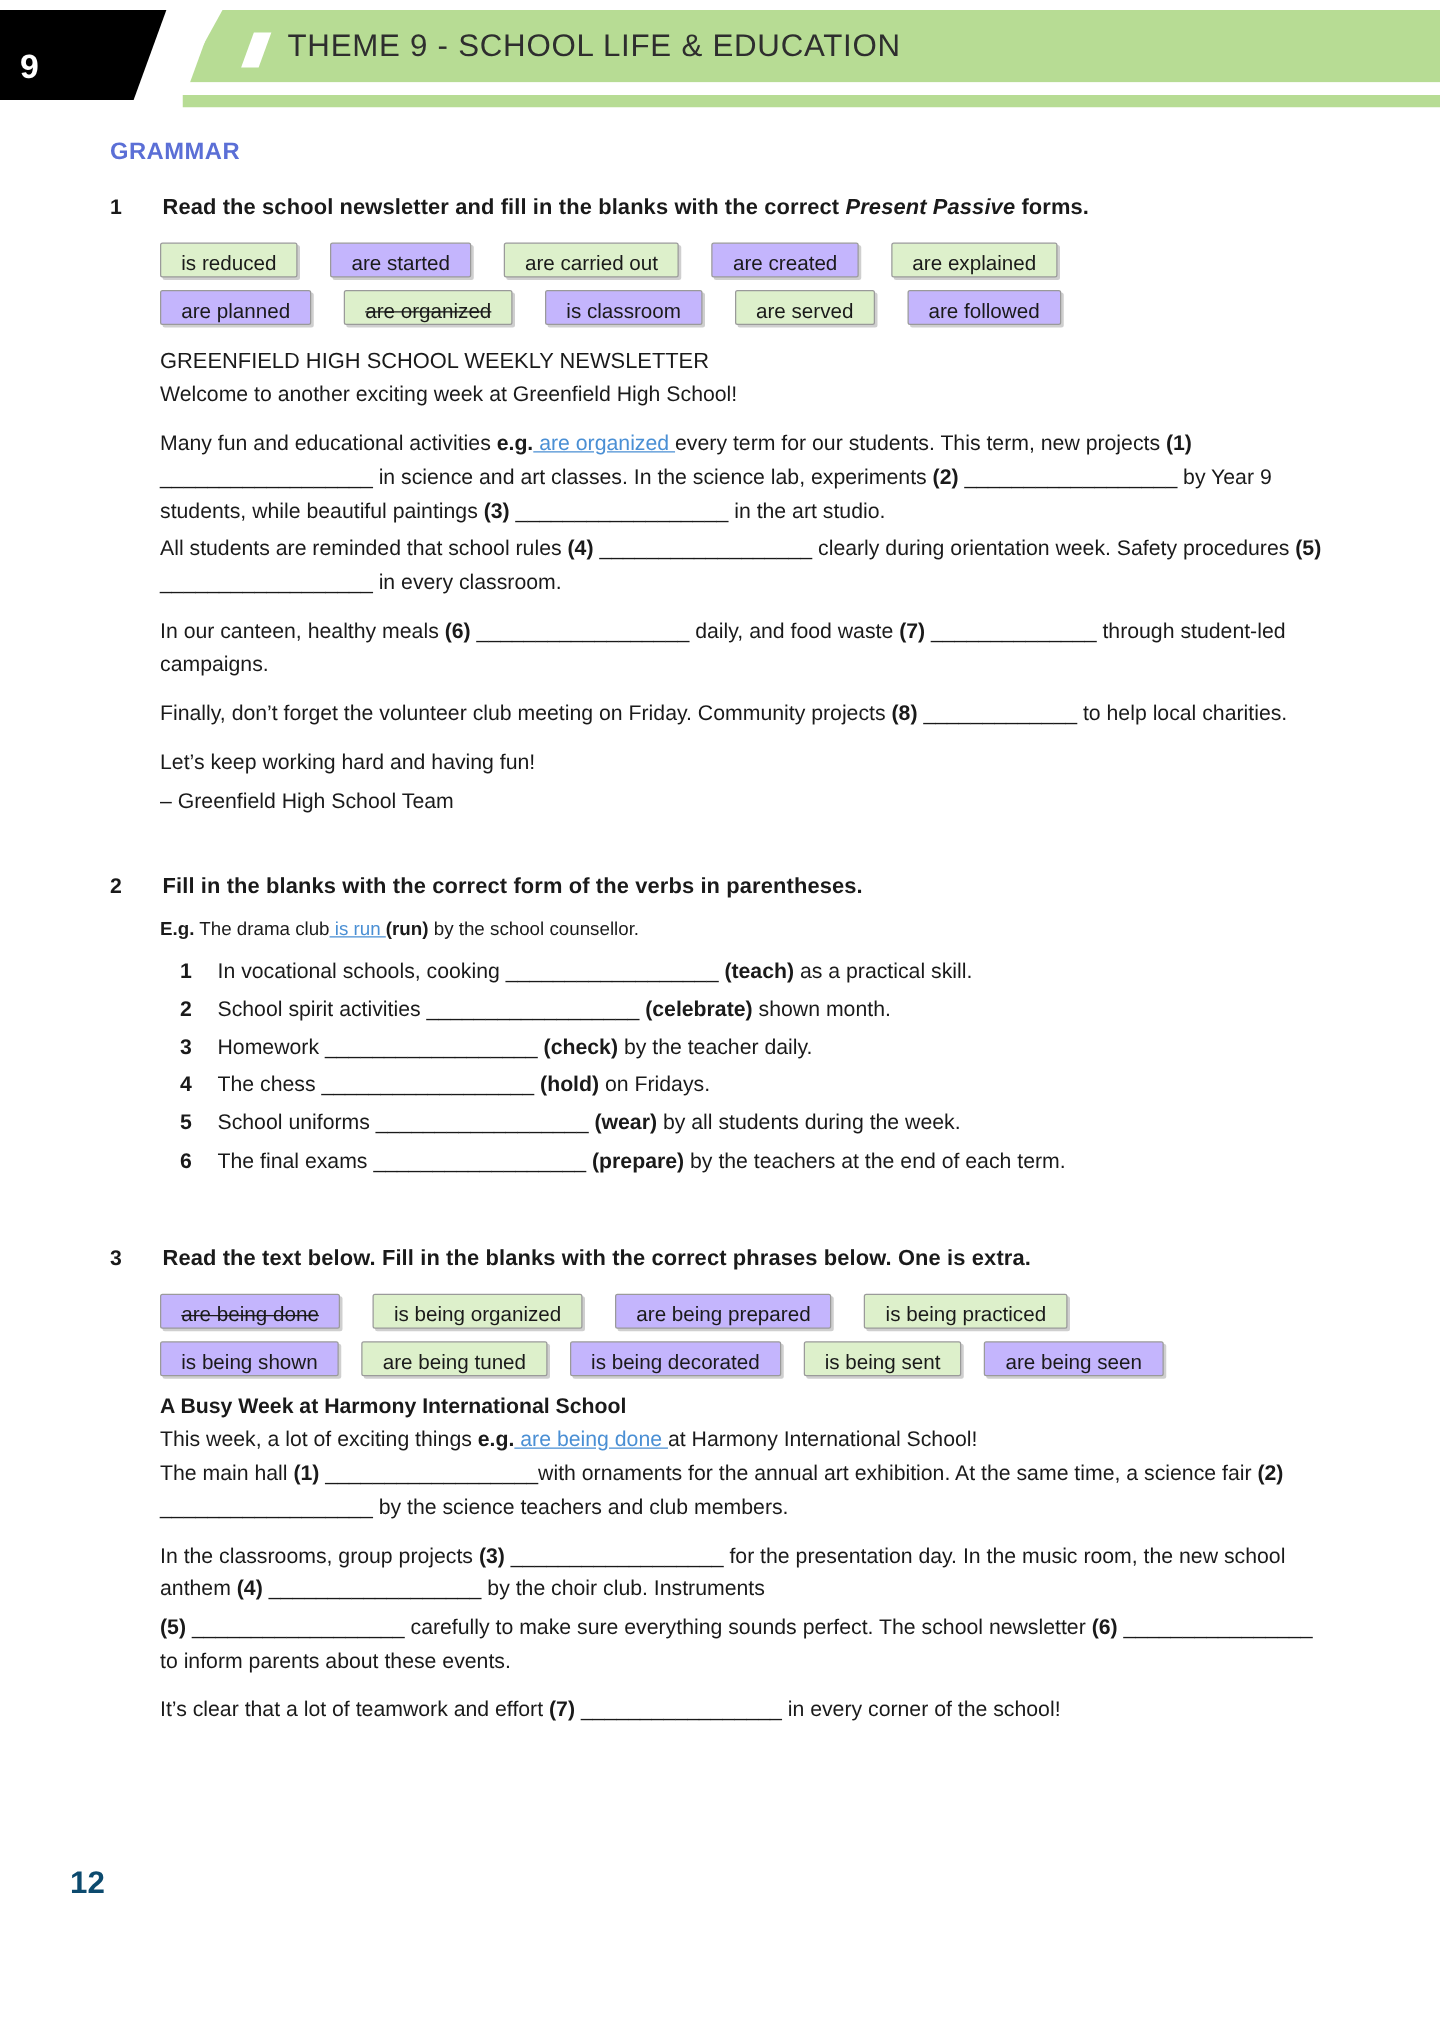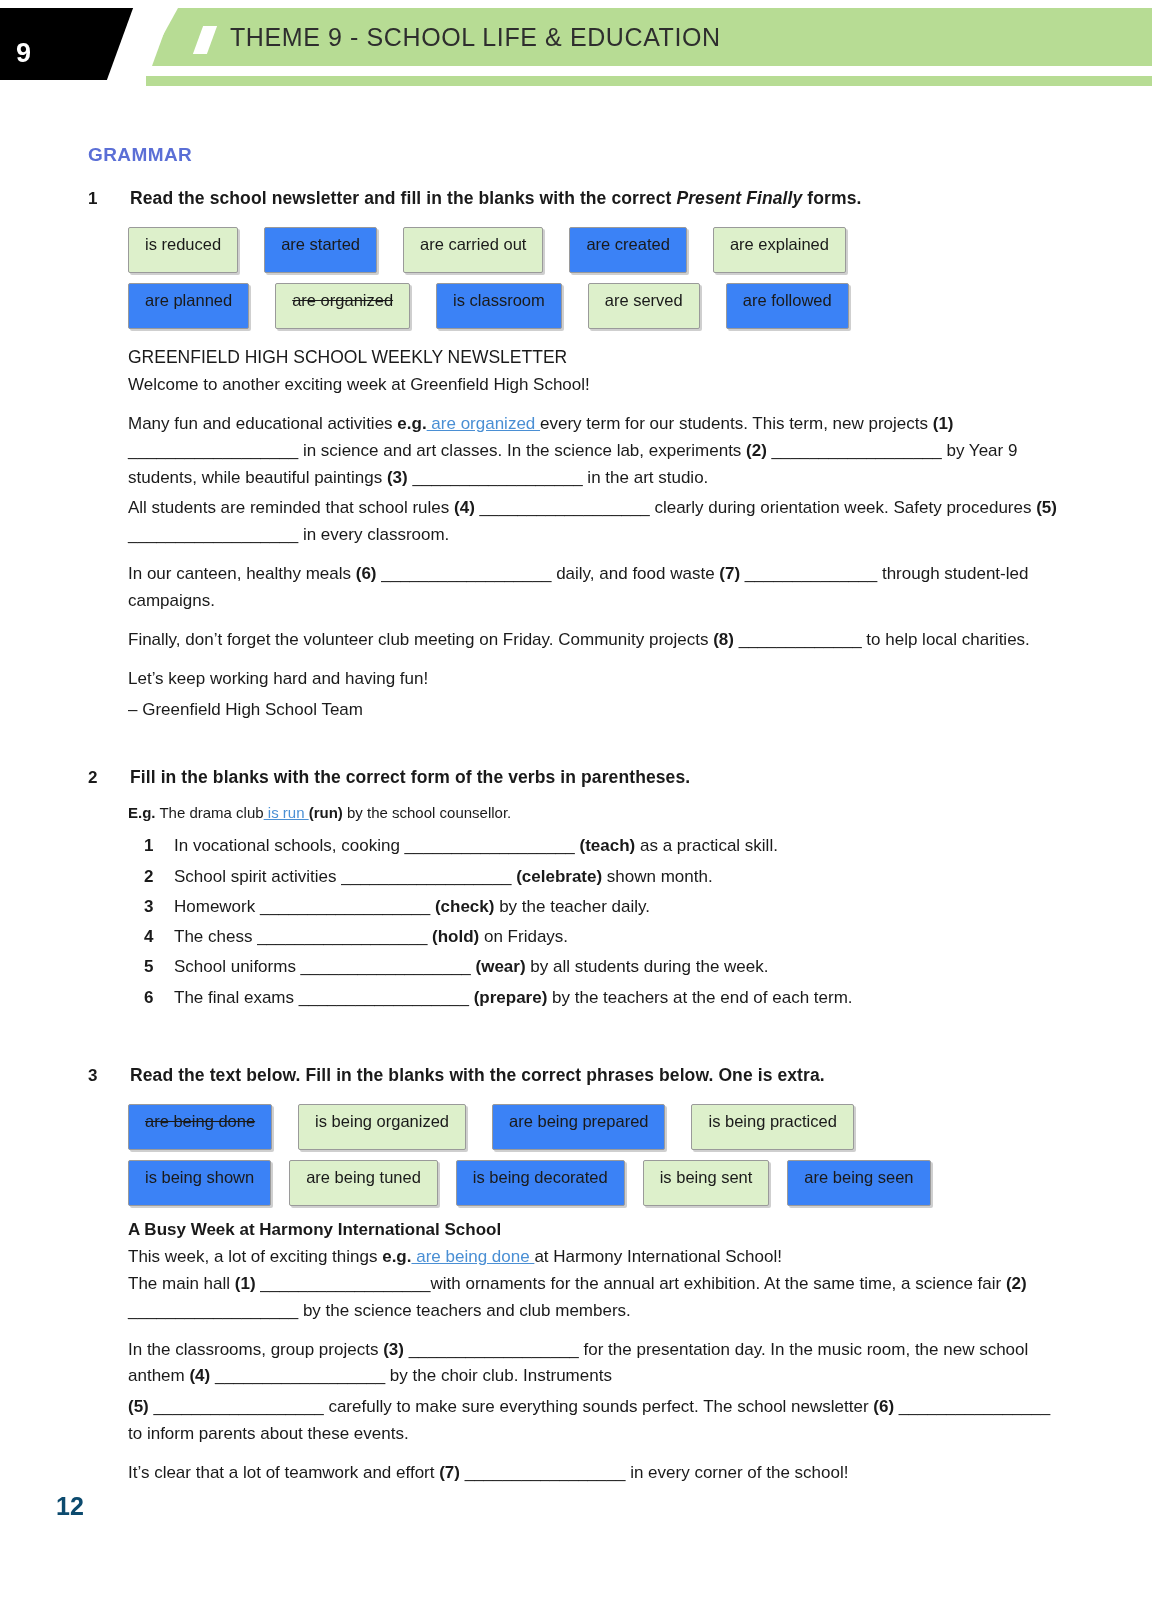--- a/index.html
+++ b/index.html
@@ -42,49 +42,49 @@
     position:absolute; left:230px; top:23px;
     font-size:25px; color:#2e2e2e; letter-spacing:0.6px;
   }
   .hdr-rule {
     position:absolute; left:146px; top:76px; width:1006px; height:10px;
     background:#b7dc94;
     clip-path: polygon(0 0, 100% 0, 100% 100%, 0 100%);
   }
 
   
-  .page { position:absolute; left:0; top:116px; width:1152px; }
+  .page { position:absolute; left:0; top:83px; width:1152px; }
   .content { margin-left:88px; width:980px; }
 
   .grammar-label {
     color:#5b6fd6; font-weight:bold; font-size:19px; letter-spacing:0.4px;
     margin-top:28px;
   }
 
   .ex { display:flex; margin-top:22px; }
   .ex-num {
     width:42px; flex:0 0 42px; font-weight:bold; font-size:17px; padding-top:1px;
   }
   .ex-body { flex:1; }
   .ex-title { font-weight:bold; font-size:17.5px; letter-spacing:0.1px; }
   .ex-title i { font-style:italic; }
 
   
   .bank { margin-top:18px; margin-left:40px; }
   .bank-row { display:flex; gap:26px; margin-bottom:10px; }
   .chip {
     border:1px solid #9a9a9a;
-    padding:7px 16px 18px 16px;
+    padding:7px 16px 0 16px;
     font-size:16.5px;
     border-radius:2px;
     box-shadow:2px 2px 0 #cfcfcf;
     white-space:nowrap;
   }
   .chip.green { background:#ddf0cb; }
-  .chip.peach { background:#3b82f6; }
+  .chip.peach { background:#c4b5fd; }
   .chip.strike { text-decoration:line-through; }
 
   
   .para { font-size:17px; line-height:1.58; margin-top:12px; margin-left:40px; }
   .para.tight { margin-top:4px; }
   .heading-line { font-size:17.5px; margin-top:18px; margin-left:40px; }
   .sub-bold { font-weight:bold; font-size:17px; margin-top:14px; margin-left:40px; }
   .ans {
     color:#4a8fd4; text-decoration:underline;
   }
@@ -118,21 +118,21 @@
 
 <div class="page">
   <div class="content">
 
     <div class="grammar-label">GRAMMAR</div>
 
     <div class="ex">
       <div class="ex-num">1</div>
       <div class="ex-body">
         <div class="ex-title">
-          <span>Read the school newsletter and fill in the blanks with the correct </span><i>Present Finally</i><span> forms.</span>
+          <span>Read the school newsletter and fill in the blanks with the correct </span><i>Present Passive</i><span> forms.</span>
         </div>
       </div>
     </div>
 
     <div class="bank">
       <div class="bank-row">
         <div class="chip green">is reduced</div>
         <div class="chip peach">are started</div>
         <div class="chip green">are carried out</div>
         <div class="chip peach">are created</div>

